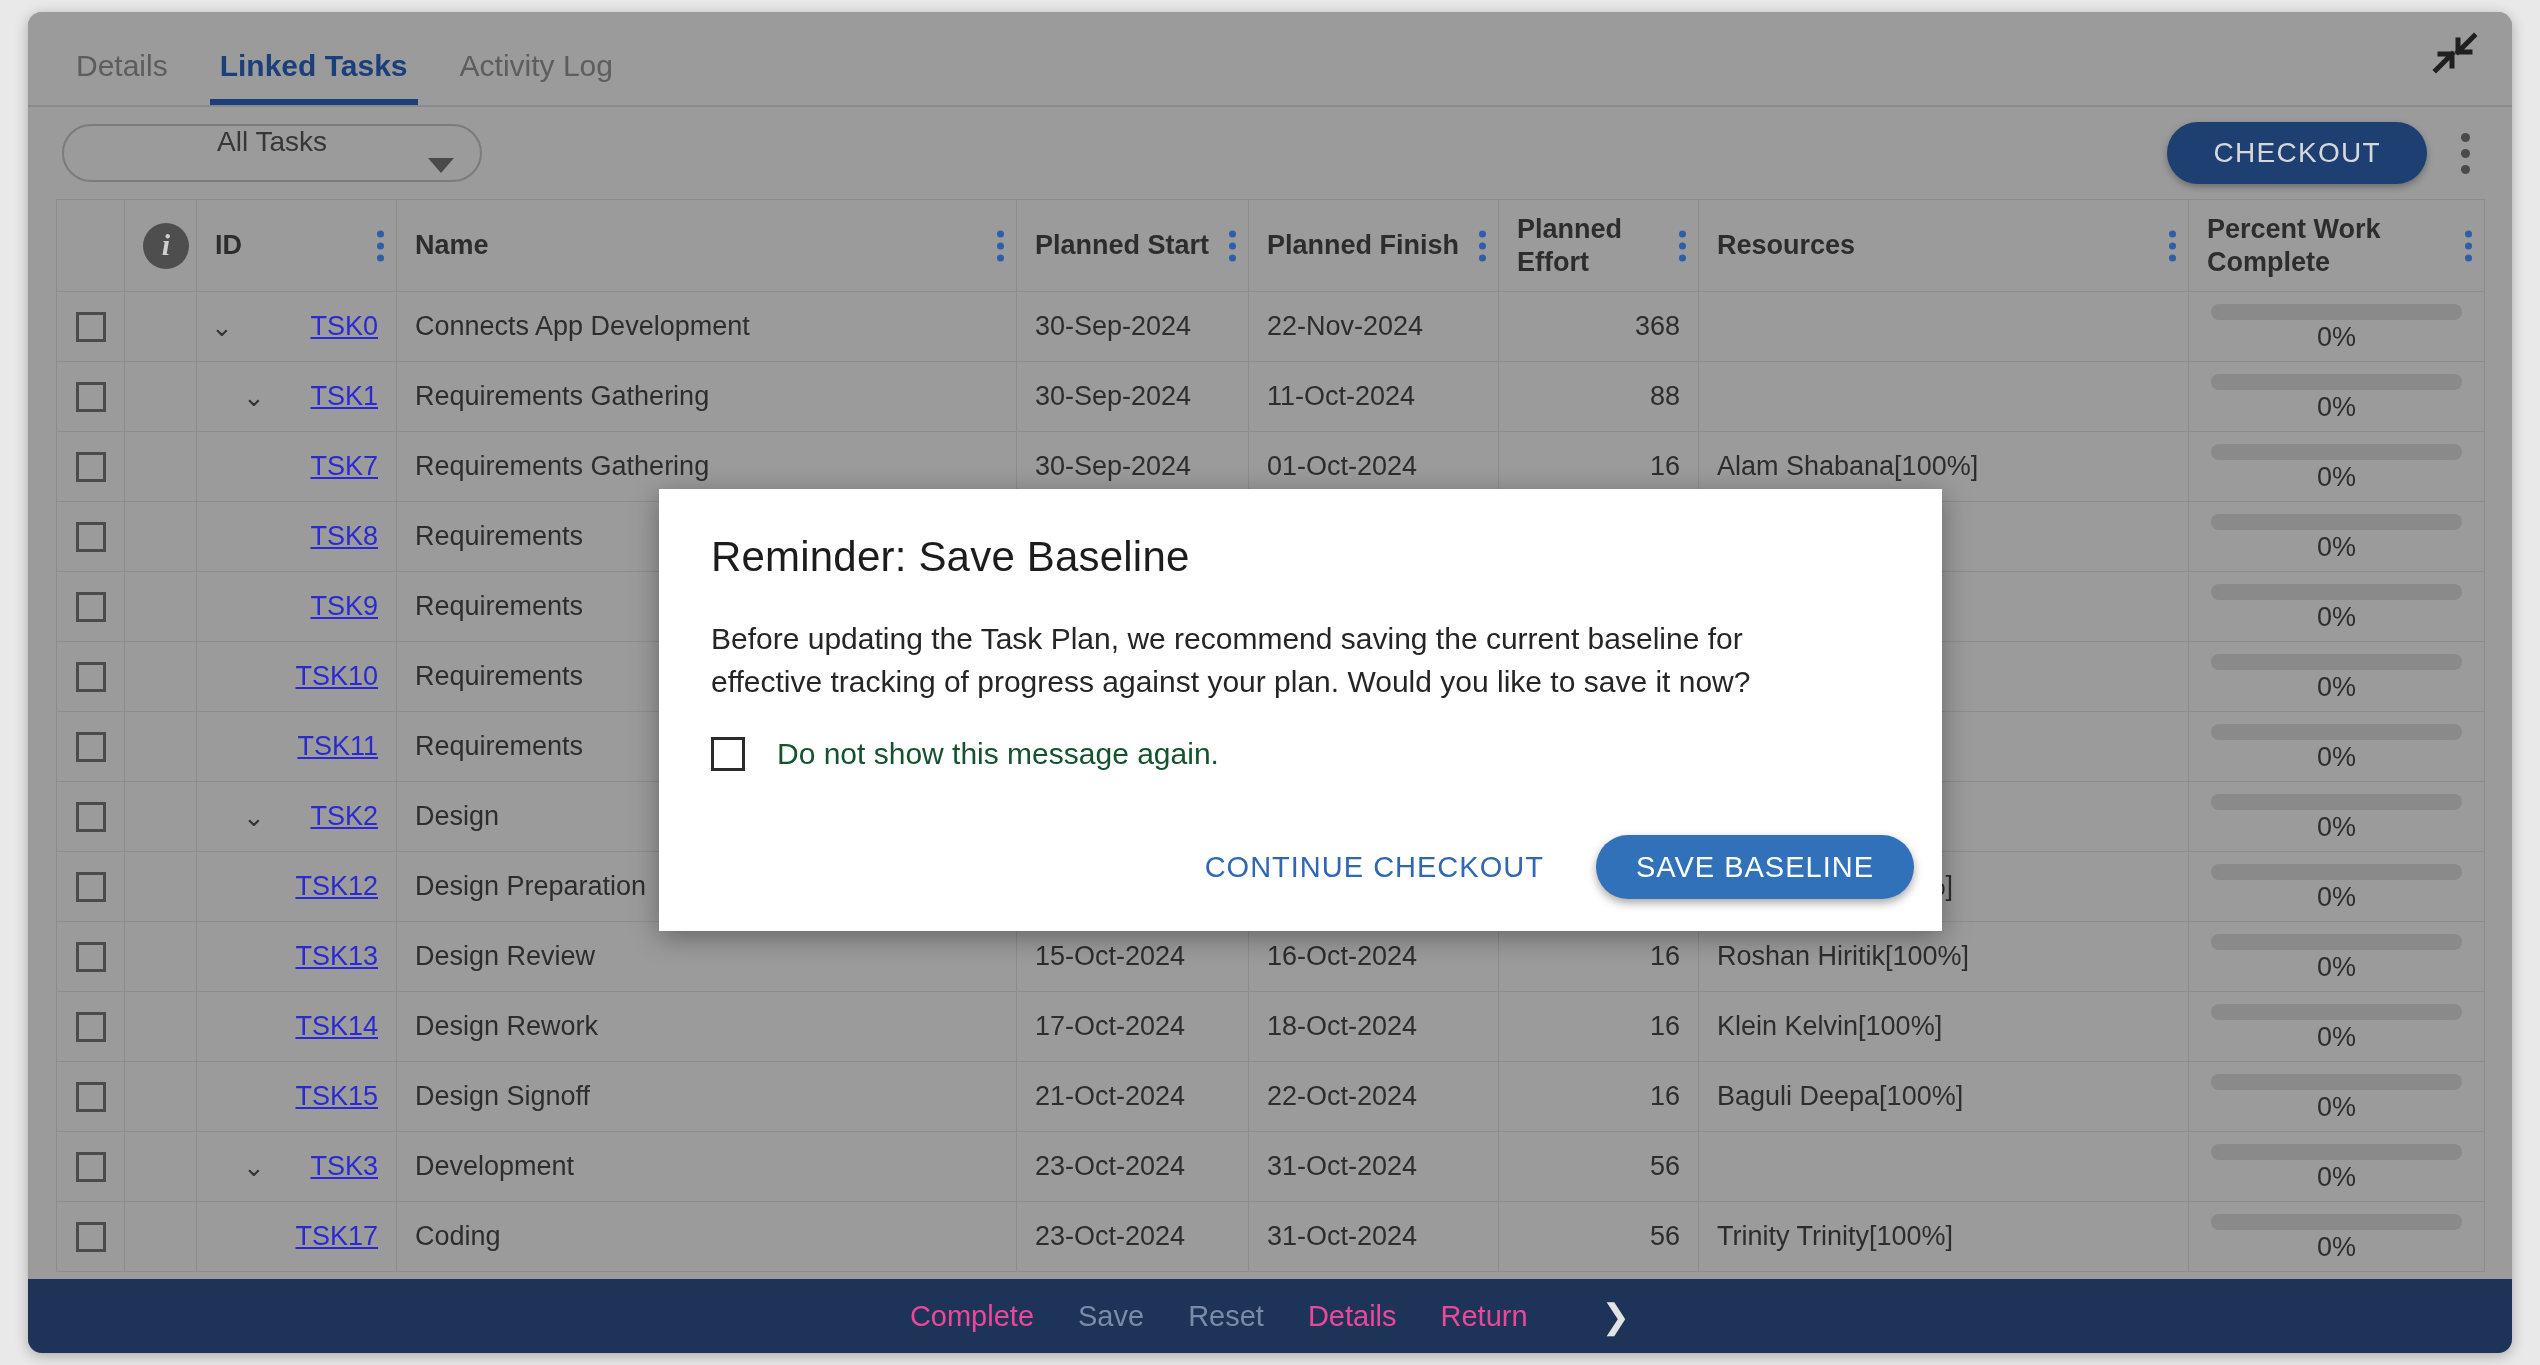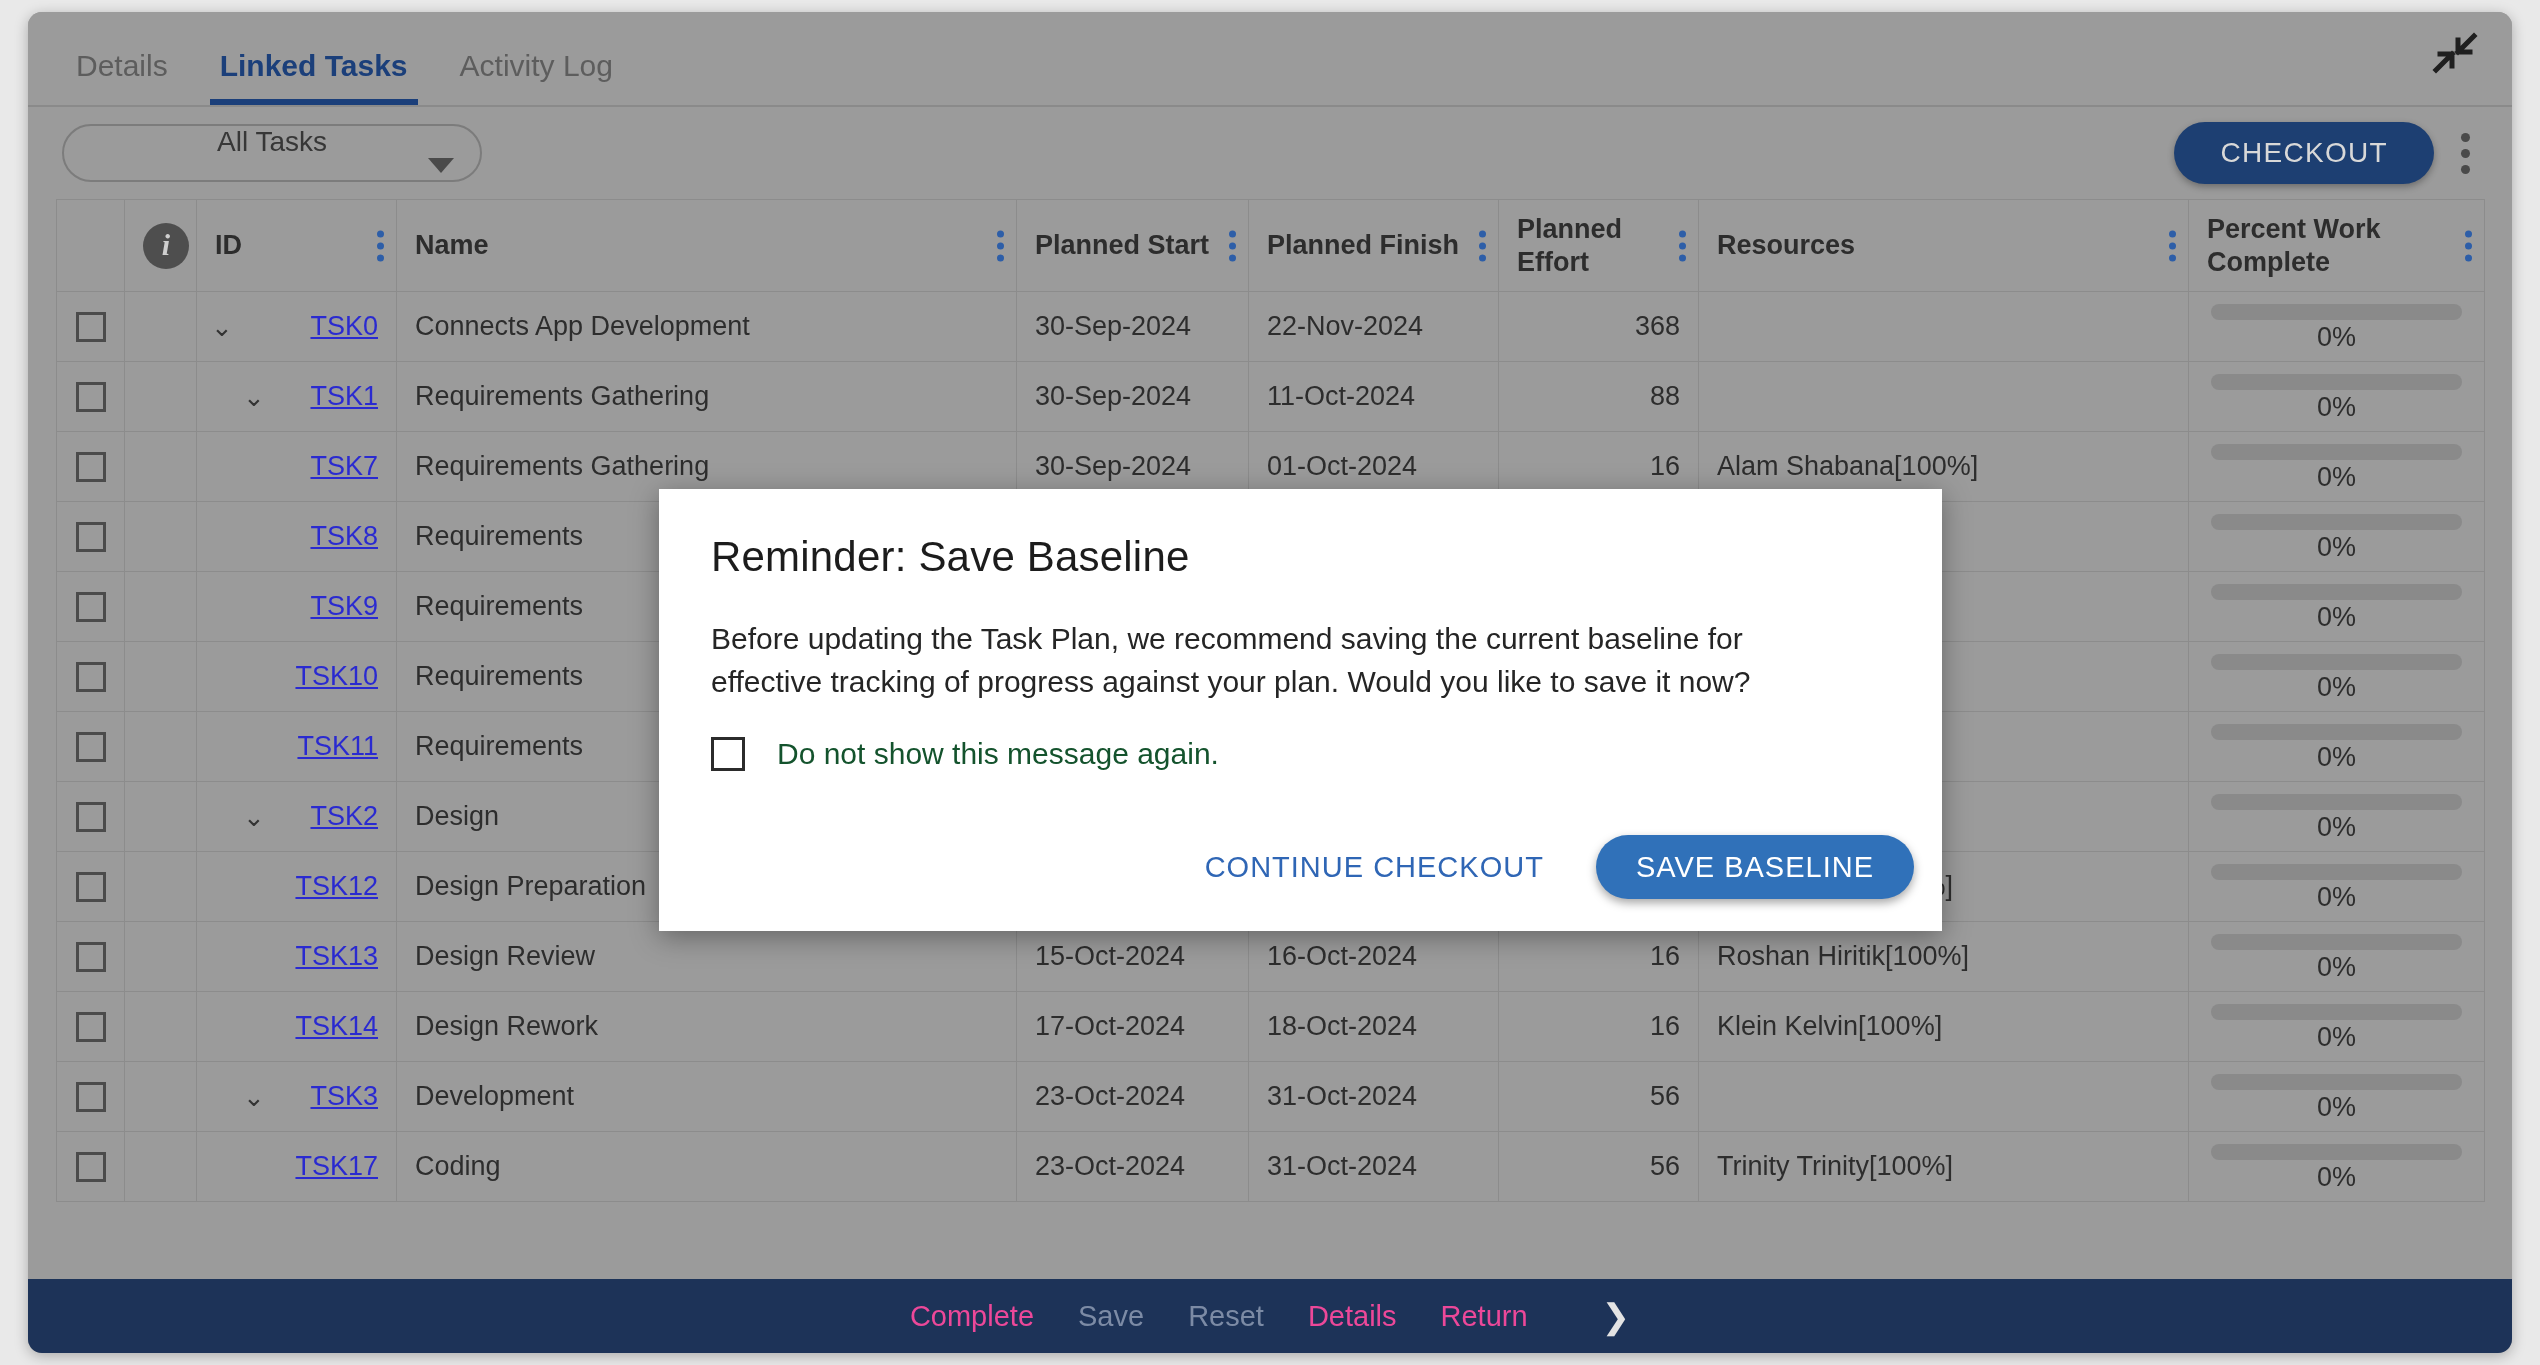--- a/index.html
+++ b/index.html
@@ -74,21 +74,21 @@
   }
   .filter-select .caret {
     margin-left: auto;
     width: 0; height: 0;
     border-left: 13px solid transparent;
     border-right: 13px solid transparent;
     border-top: 15px solid #4a4a4a;
   }
   .toolbar-right {
     margin-left: auto;
-    display: flex; align-items: center; gap: 13px;
+    display: flex; align-items: center; gap: 20px;
   }
   .checkout-btn {
     background: #1d3f72;
     color: #d8d8d8;
     border: none;
     border-radius: 34px;
     height: 62px;
     padding: 0 46px;
     font-size: 28px;
     letter-spacing: 1.3px;
@@ -558,20 +558,36 @@
             <td class="pwc-cell">
               <div class="pwc-bar"></div>
               <div class="pwc-val">0%</div>
             </td>
           </tr>
           <tr>
             <td>
               <span class="row-chk"></span>
             </td>
             <td></td>
+            <td class="id-cell"><span class="id-link">TSK15</span></td>
+            <td>Design Signoff</td>
+            <td>21-Oct-2024</td>
+            <td>22-Oct-2024</td>
+            <td class="num">16</td>
+            <td>Baguli Deepa[100%]</td>
+            <td class="pwc-cell">
+              <div class="pwc-bar"></div>
+              <div class="pwc-val">0%</div>
+            </td>
+          </tr>
+          <tr>
+            <td>
+              <span class="row-chk"></span>
+            </td>
+            <td></td>
             <td class="id-cell"><span class="chev lvl2">⌄</span><span class="id-link">TSK3</span></td>
             <td>Development</td>
             <td>23-Oct-2024</td>
             <td>31-Oct-2024</td>
             <td class="num">56</td>
             <td></td>
             <td class="pwc-cell">
               <div class="pwc-bar"></div>
               <div class="pwc-val">0%</div>
             </td>

